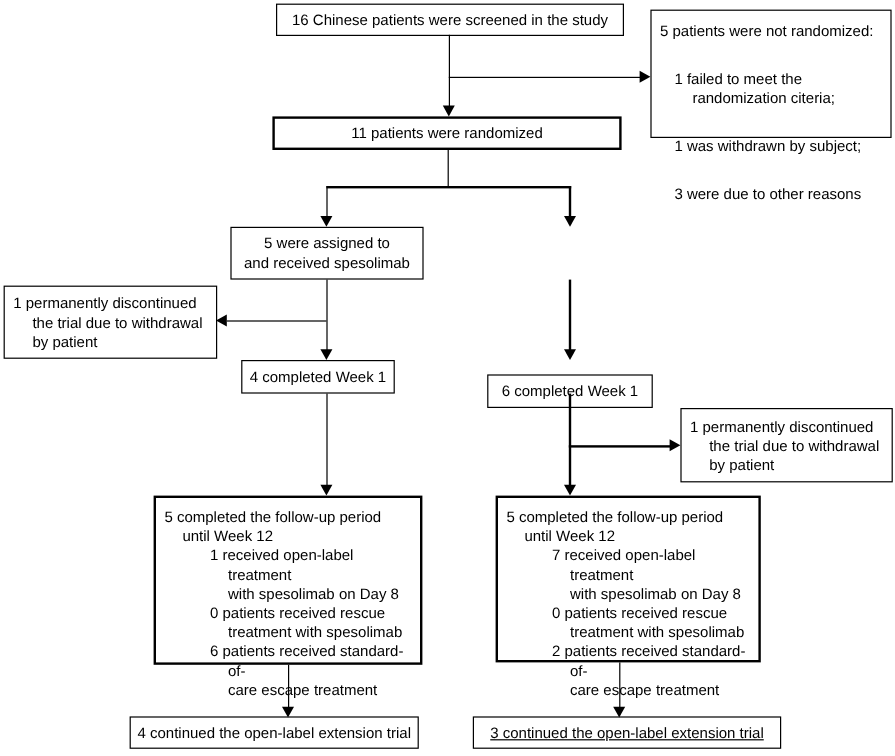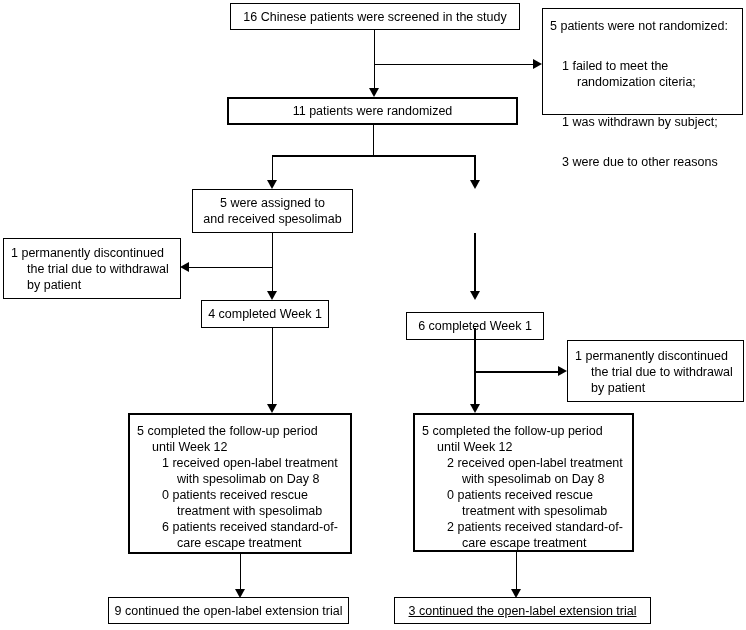--- a/index.html
+++ b/index.html
@@ -23,21 +23,21 @@
   .center {
     display: flex;
     align-items: center;
     justify-content: center;
     text-align: center;
   }
   .prewrap { white-space: pre-line; }
   .hang15 { padding-left: 15px; text-indent: -15px; }
   .hang16 { padding-left: 16px; text-indent: -16px; }
   .nr-item { margin-left: 12px; margin-top: 24px; }
-  .fu-item { margin-left: 25px; }
+  .fu-item { margin-left: 38px; }
 
   
   #b-screened { left: 230px; top: 3px;   width: 290px; height: 27px; }
   #b-notrand  { left: 542px; top: 8px;   width: 201px; height: 107px; padding: 9px 0 0 7px; }
   #b-rand     { left: 227px; top: 97px;  width: 291px; height: 28px; border-width: 2px; }
   #b-speso    { left: 192px; top: 189px; width: 161px; height: 44px; }
   #b-placebo  { left: 395px; top: 189px; width: 157px; height: 44px; }
   #b-discl    { left: 3px;   top: 238px; width: 178px; height: 61px; padding: 6px 4px 0 7px; }
   #b-w1l      { left: 201px; top: 300px; width: 128px; height: 28px; }
   #b-w1r      { left: 406px; top: 312px; width: 138px; height: 28px; }
@@ -126,29 +126,29 @@
 with spesolimab on Day 8</div>
     <div class="fu-item hang15 prewrap">0 patients received rescue
 treatment with spesolimab</div>
     <div class="fu-item hang15 prewrap">6 patients received standard-of-
 care escape treatment</div>
   </div>
 
   <div class="box" id="b-fur">
     <div class="hang15 prewrap">5 completed the follow-up period
 until Week 12</div>
-    <div class="fu-item hang15 prewrap">2 received open-label treatment
+    <div class="fu-item hang15 prewrap">7 received open-label treatment
 with spesolimab on Day 8</div>
     <div class="fu-item hang15 prewrap">0 patients received rescue
 treatment with spesolimab</div>
     <div class="fu-item hang15 prewrap">2 patients received standard-of-
 care escape treatment</div>
   </div>
 
-  <div class="box center" id="b-extl">9 continued the open-label extension trial</div>
+  <div class="box center" id="b-extl">4 continued the open-label extension trial</div>
 
   <div class="box center" id="b-extr">3 continued the open-label extension trial</div>
 
   <div class="vline" id="l1"></div>
   <div class="hline" id="l2"></div>
   <div class="vline" id="l3"></div>
   <div class="hline" id="l4"></div>
   <div class="vline" id="l5"></div>
   <div class="vline" id="l6"></div>
   <div class="vline" id="l7"></div>

